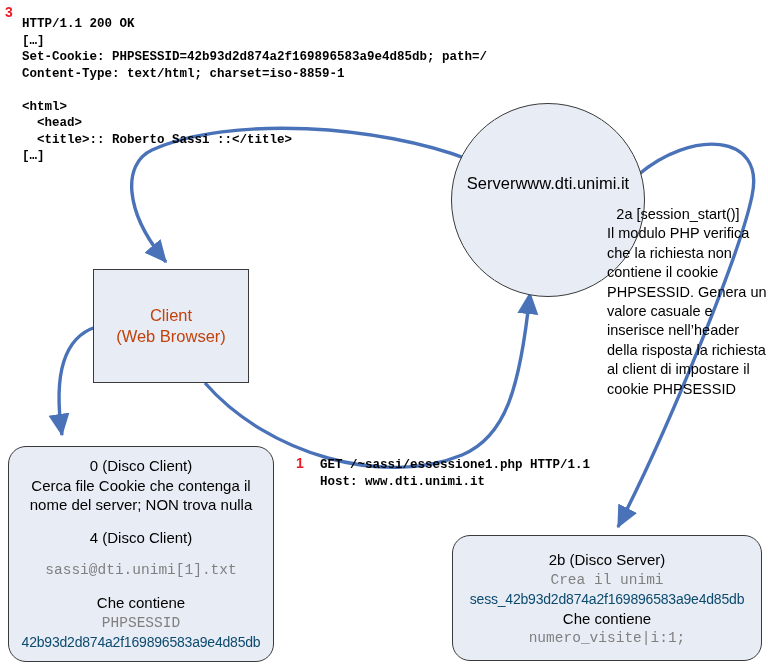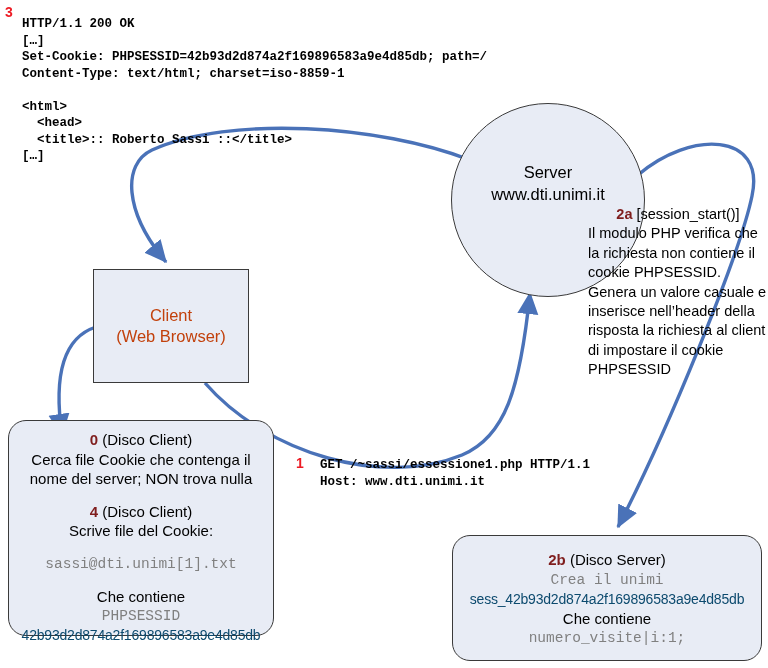--- a/index.html
+++ b/index.html
@@ -69,21 +69,21 @@
     text-align: center;
   }
   #server-circle {
     position: absolute;
     left: 451px;
     top: 103px;
     width: 194px;
     height: 194px;
     border-radius: 50%;
     display: flex;
-    flex-direction: column;
+    flex-direction: row;
     align-items: center;
     justify-content: center;
     font-size: 16.5px;
     line-height: 22px;
     color: #000;
     text-align: center;
     padding-bottom: 34px;
     box-sizing: border-box;
   }
 
@@ -91,21 +91,21 @@
     position: absolute;
     background: #e8ecf5;
     border: 1px solid #3a3a3a;
     border-radius: 18px;
     box-sizing: border-box;
     text-align: center;
     color: #000;
   }
   #disk-client-box {
     left: 8px;
-    top: 420px;
+    top: 446px;
     width: 266px;
     height: 216px;
     padding: 9px 6px 0 6px;
   }
   #disk-server-box {
     left: 452px;
     top: 535px;
     width: 310px;
     height: 126px;
     padding: 14px 6px 0 6px;
@@ -119,38 +119,38 @@
     color: #808080;
   }
   .ln-hash {
     font-size: 14px;
     line-height: 19px;
     color: #0c4a6e;
     letter-spacing: -0.2px;
   }
   .gap { height: 13px; }
   .num-red {
-    color: #7f1d1d;
-    font-weight: bold;
+    color: #000000;
+    font-weight: normal;
     text-align: center;
   }
 
   
   #annot-2a {
     position: absolute;
     left: 588px;
     top: 205px;
     width: 180px;
     font-size: 14.5px;
     line-height: 19.4px;
     color: #000;
     text-align: left;
   }
   #annot-2a .hdr { text-align: left; text-indent: 0; }
-  #annot-2a .lead { padding-left: 0px; }
+  #annot-2a .lead { padding-left: 0px; margin-left: 19px; }
 </style>
 </head>
 <body>
 
 <div id="canvas">
 
   <svg id="arrow-layer" viewBox="0 0 768 668" xmlns="http://www.w3.org/2000/svg">
     <defs>
       <marker id="ah" markerWidth="9" markerHeight="9" refX="6.2" refY="3.1" orient="auto" markerUnits="strokeWidth">
         <path d="M0,0 L6.6,3.1 L0,6.2 z" fill="#4a72b8"></path>
@@ -207,21 +207,20 @@
     </div>
     <div class="ln">Cerca file Cookie che contenga il</div>
     <div class="ln">nome del server; NON trova nulla</div>
 
     <div class="gap"></div>
 
     <div class="ln">
       <span class="num-red">4</span>
       <span>(Disco Client)</span>
     </div>
-    <div class="ln">Scrive file del Cookie:</div>
 
     <div class="gap"></div>
 
     <div class="ln-mono">sassi@dti.unimi[1].txt</div>
 
     <div class="gap"></div>
 
     <div class="ln">Che contiene</div>
     <div class="ln-mono">PHPSESSID</div>
     <div class="ln-hash">42b93d2d874a2f169896583a9e4d85db</div>

